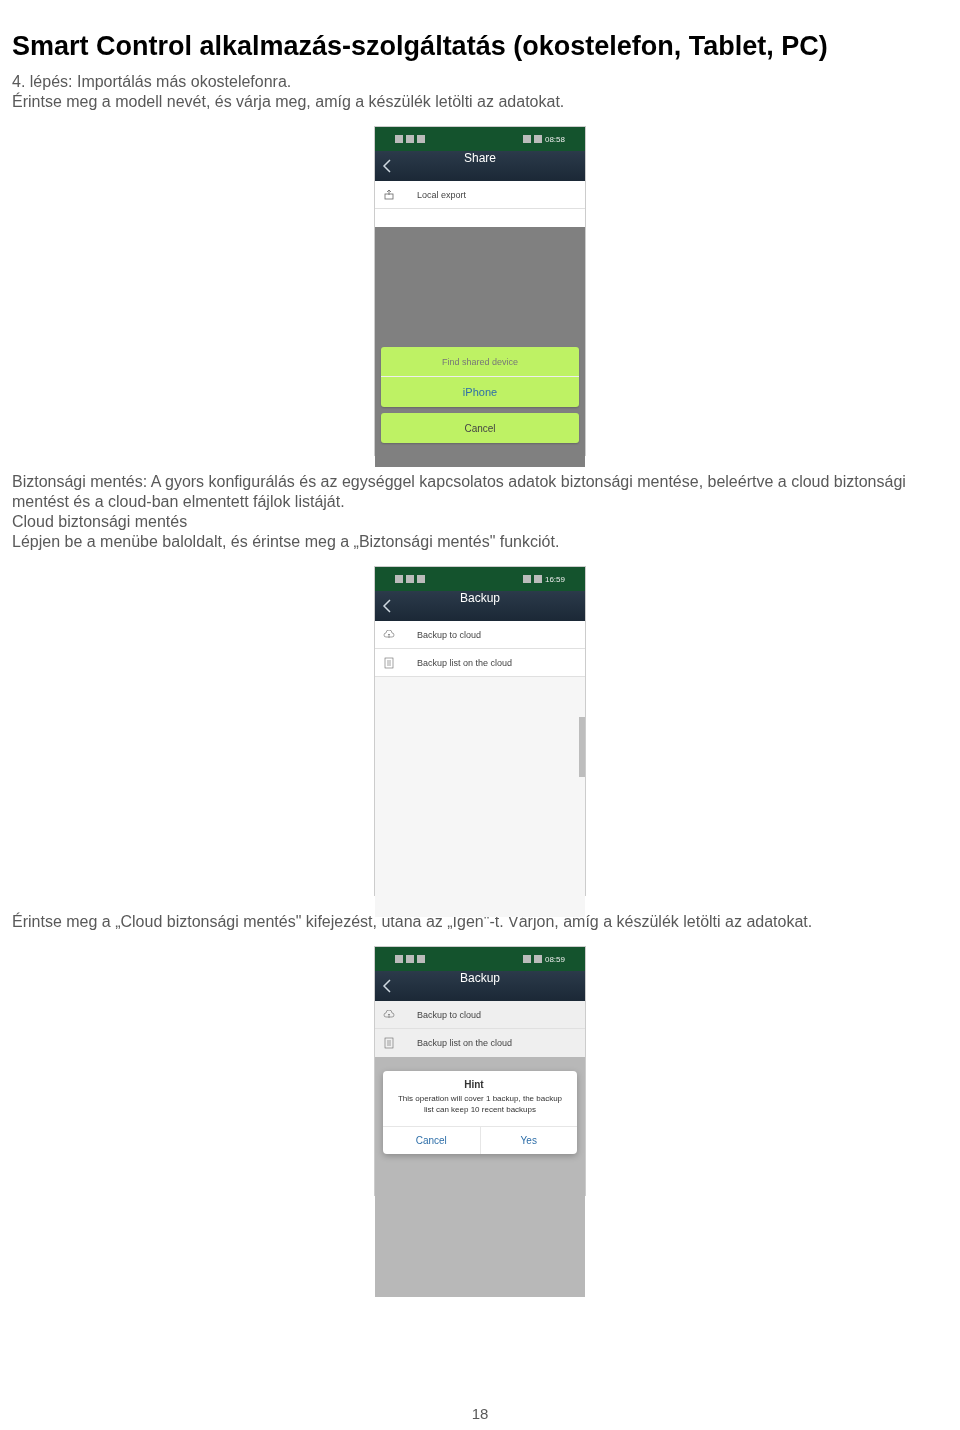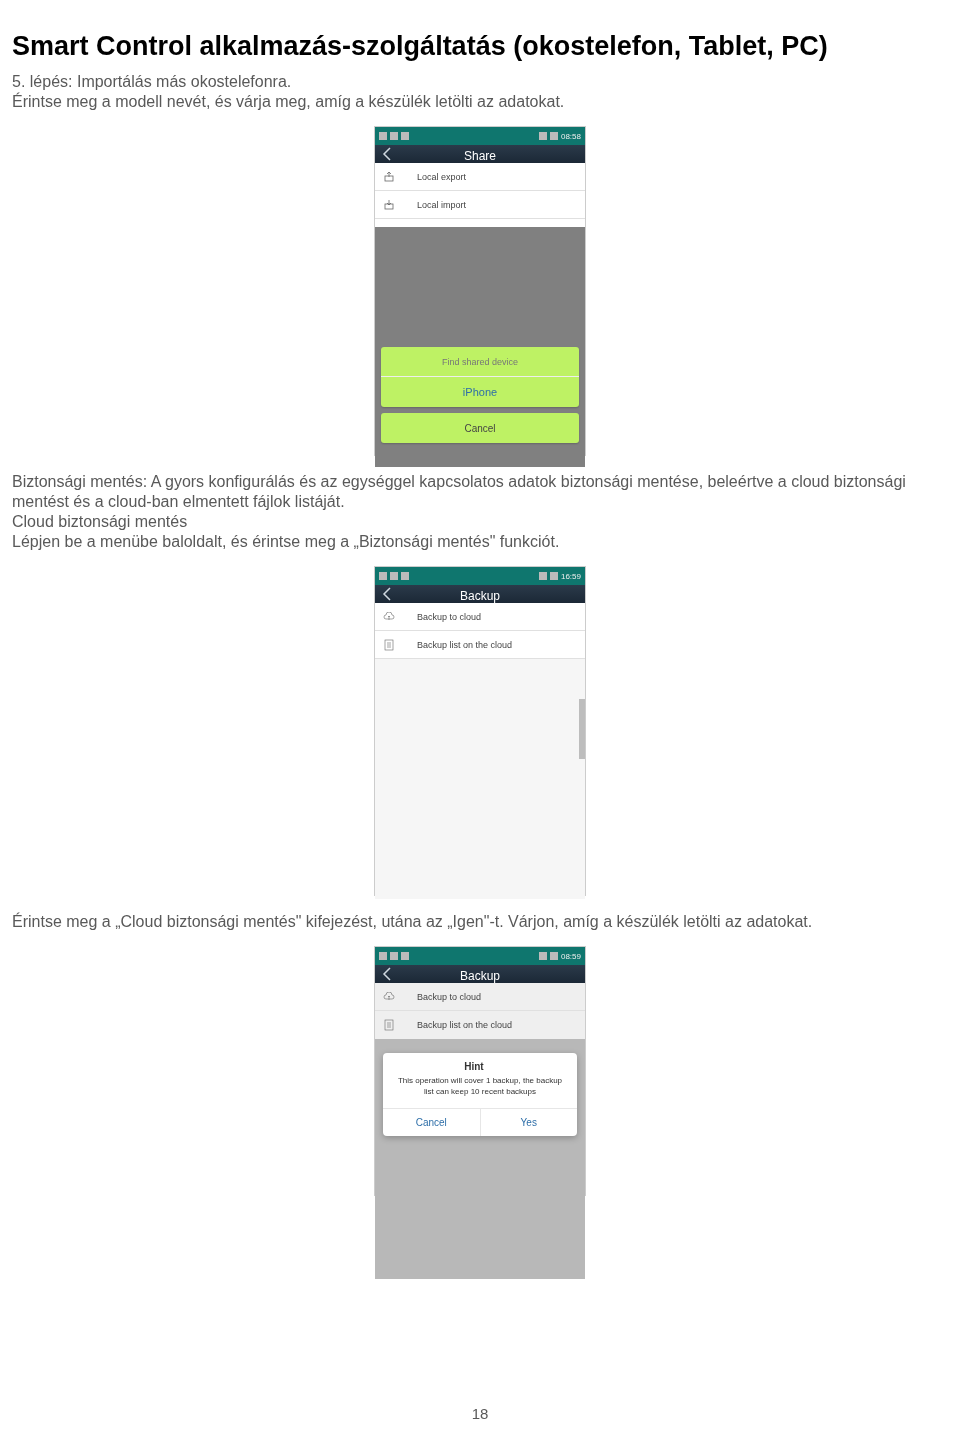--- a/index.html
+++ b/index.html
@@ -28,37 +28,37 @@
   
   .phone {
     width: 212px;
     margin: 0 auto 16px auto;
     border: 1px solid #ccc;
     font-size: 9px;
     color: #444;
     position: relative;
   }
   .statusbar {
-    height: 18px;
-    background: #0f766e;
+    height: 24px;
+    background: #14532d;
     display: flex;
     align-items: center;
     justify-content: space-between;
-    padding: 0 4px;
+    padding: 0 20px;
     color: #ddd;
     font-size: 7px;
   }
   .statusbar .left-icons, .statusbar .right-icons { display: flex; gap: 3px; align-items: center; }
   .sb-icon { width: 8px; height: 8px; background: #bbb; display: inline-block; }
   .sb-time { font-size: 8px; color: #eee; }
   .titlebar {
-    height: 18px;
+    height: 30px;
     background: linear-gradient(#2b3a4a, #1b2836);
     display: flex;
-    align-items: flex-end;
+    align-items: flex-start;
     color: #fff;
     position: relative;
   }
   .titlebar .back {
     width: 24px; height: 100%;
     display: flex; align-items: center; justify-content: center;
     color: #cfd8e0;
     font-size: 14px;
   }
   .titlebar .title-text {
@@ -137,21 +137,21 @@
     text-align: center; font-size: 15px; color: #595959;
   }
 </style>
 </head>
 <body>
 
 <div class="page">
 
   <h1 class="page-title">Smart Control alkalmazás-szolgáltatás (okostelefon, Tablet, PC)</h1>
 
-  <p class="body-text" style="white-space: pre-line;">5. lépés: Importálás más okostelefonra.
+  <p class="body-text" style="white-space: pre-line;">4. lépés: Importálás más okostelefonra.
 Érintse meg a modell nevét, és várja meg, amíg a készülék letölti az adatokat.</p>
 
   <div class="phone share" style="height: 330px;">
     <div class="statusbar">
       <span class="left-icons">
         <span class="sb-icon"></span>
         <span class="sb-icon"></span>
         <span class="sb-icon"></span>
       </span>
       <span class="right-icons">
@@ -169,29 +169,20 @@
       <span class="title-text">Share</span>
     </div>
     <div class="row">
       <span class="row-icon">
         <svg width="10" height="10" viewBox="0 0 10 10">
             <rect x="1" y="4" width="8" height="5" stroke="#666" fill="none" stroke-width="0.8"></rect>
             <path d="M5 5 V0 M3 2 L5 0 L7 2" stroke="#666" fill="none" stroke-width="0.8"></path>
           </svg>
       </span>
       <span class="row-label">Local export</span>
-    </div>
-    <div class="row">
-      <span class="row-icon">
-        <svg width="10" height="10" viewBox="0 0 10 10">
-            <rect x="1" y="4" width="8" height="5" stroke="#666" fill="none" stroke-width="0.8"></rect>
-            <path d="M5 0 V5 M3 3 L5 5 L7 3" stroke="#666" fill="none" stroke-width="0.8"></path>
-          </svg>
-      </span>
-      <span class="row-label">Local import</span>
     </div>
     <div class="phone-body" style="flex:1; background:#808080; height: 230px; position: absolute; left:0; right:0; bottom:0; top:100px;"></div>
 
     <div class="action-sheet">
       <div class="sheet-card">
         <div class="sheet-row header">Find shared device</div>
         <div class="sheet-row blue">iPhone</div>
       </div>
       <div class="sheet-card">
         <div class="sheet-row bold">Cancel</div>

